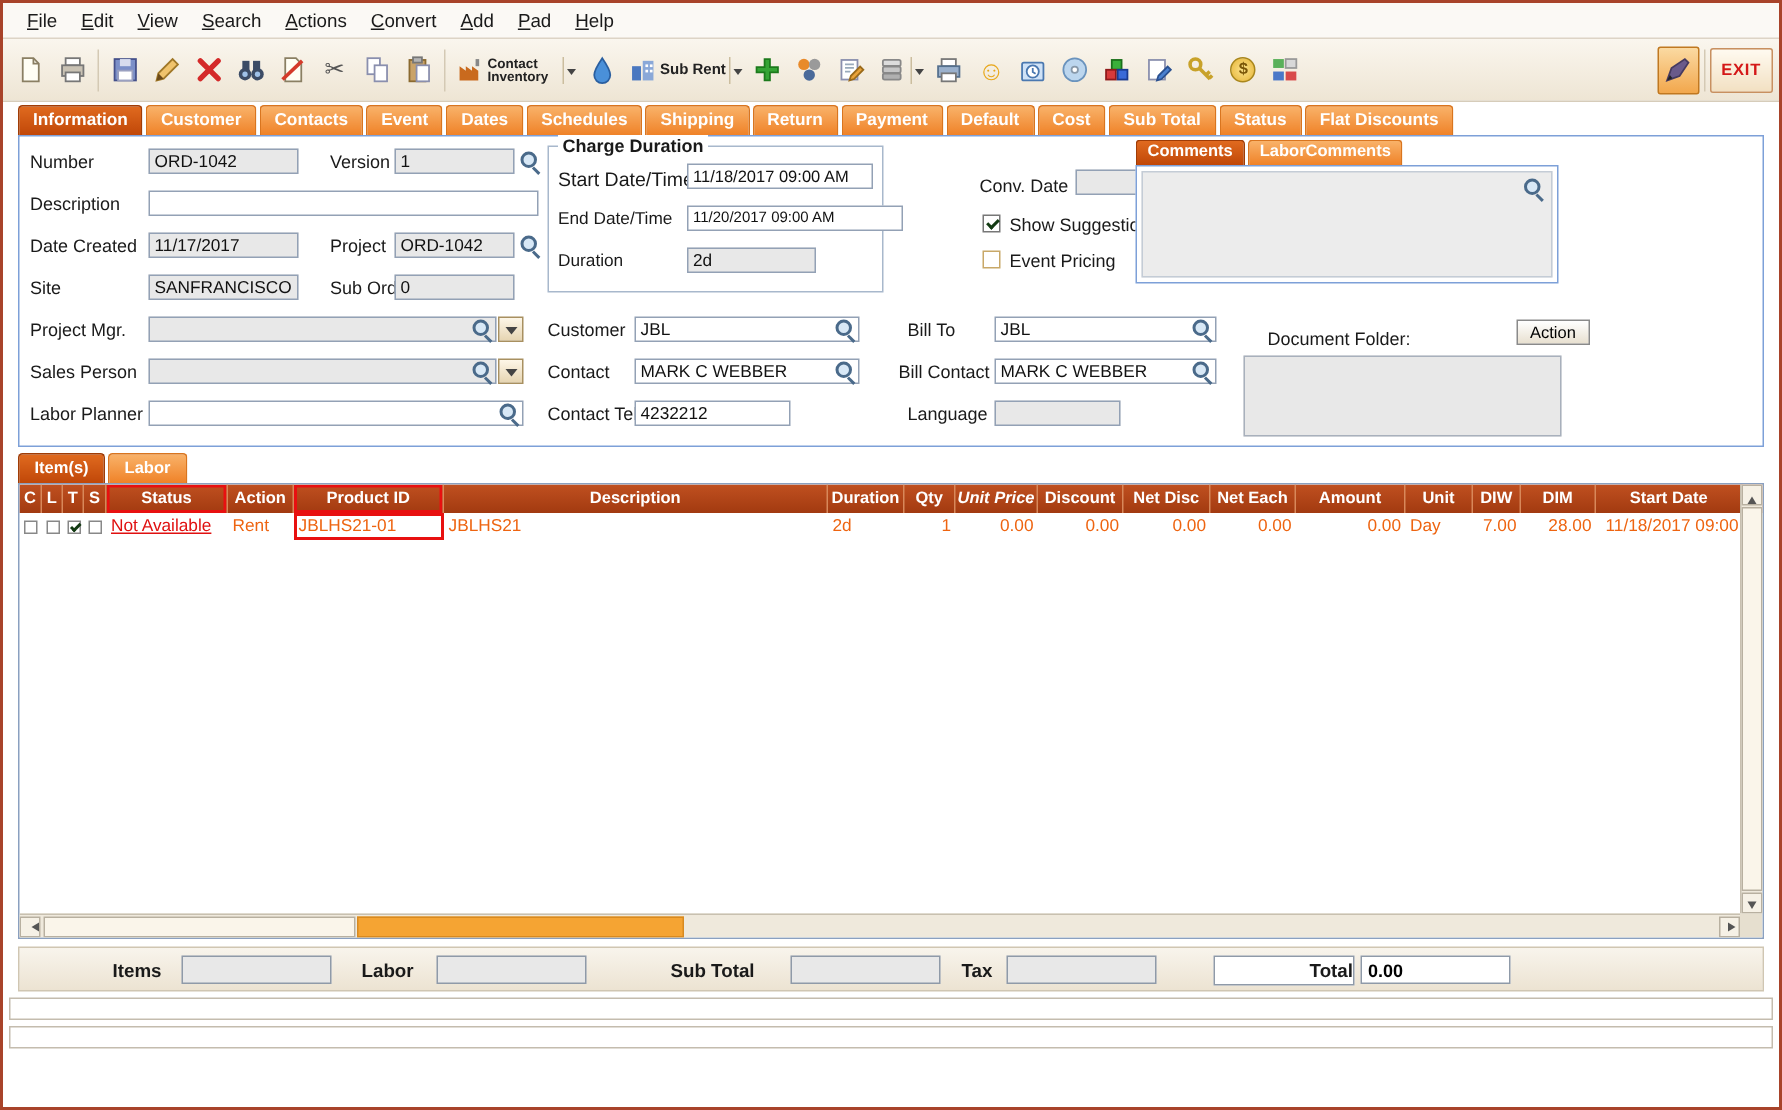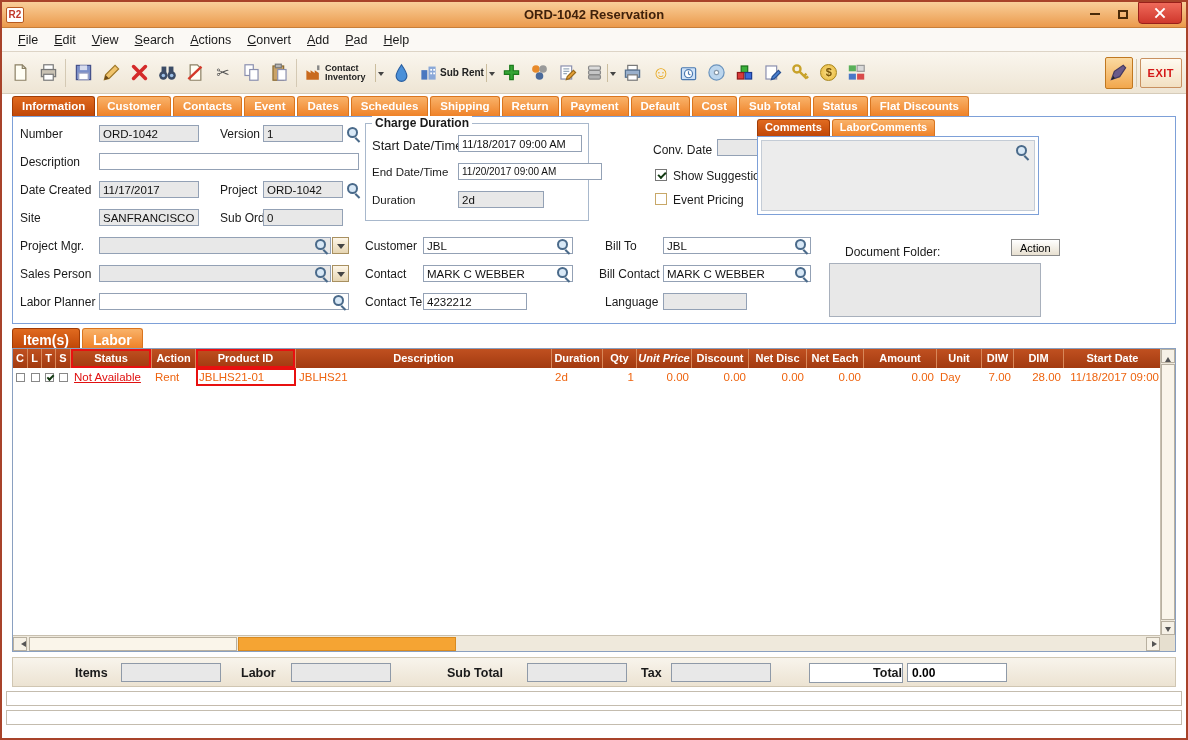--- a/index.html
+++ b/index.html
@@ -72,21 +72,21 @@
         background:linear-gradient(#f9b269,#ef8228);border:1px solid #d9751f;border-bottom:none;
         border-radius:3px 3px 0 0;cursor:pointer;white-space:nowrap;}
   .ctab.active{background:linear-gradient(#e06a1f,#c04708);border-color:#a03c06;}
   .cbody{position:absolute;border:1px solid #7da0d8;background:#fff;padding:3px;}
   .carea{width:100%;height:100%;background:#ececec;border:1px solid #c4ccd6;position:relative;}
   .btn{position:absolute;font-size:11px;background:linear-gradient(#ffffff,#e8e0d0);border:1px solid #8a8a8a;
        height:17px;padding:0 8px;cursor:pointer;font-family:"Liberation Sans",sans-serif;}
   .docbox{position:absolute;background:#e8e8e8;border:1px solid #a8b0bc;}
   
   .itabstrip{display:flex;gap:2px;padding:4px 10px 0;height:24px;}
-  .itab{padding:3px 10px;background:linear-gradient(#f9b269,#ef8228);color:#fff;font-size:14px;font-weight:bold;
+  .itab{padding:3px 10px;background:linear-gradient(#f9b269,#ef8228);color:#fff;font-size:11px;font-weight:bold;
         border:1px solid #d9751f;border-bottom:none;border-radius:3px 3px 0 0;cursor:pointer;}
   .itab.active{background:linear-gradient(#e06a1f,#c04708);border-color:#a03c06;}
   .grid{position:relative;margin:0 10px;height:304px;border:1px solid #8aa0c0;background:#fff;overflow:hidden;}
   .ghead{display:flex;height:19px;background:linear-gradient(#c05020,#a23a10);}
   .hcell{border-right:1px solid #d8885a;color:#fff;font-size:11px;font-weight:bold;text-align:center;
          line-height:18px;overflow:hidden;white-space:nowrap;cursor:pointer;flex:0 0 auto;}
   .hcell.hl{box-shadow:inset 0 0 0 2px #e81010;}
   .grow{display:flex;height:18px;}
   .cell{font-size:11.5px;color:#ee6410;line-height:18px;overflow:hidden;white-space:nowrap;
         padding:0 3px;flex:0 0 auto;cursor:default;}
@@ -121,33 +121,20 @@
            text-align:right;font-weight:bold;font-size:12.5px;line-height:18px;}
   .tot-val{background:#fff;}
   
   .strip{height:15px;margin:4px 4px 0;background:#fff;border:1px solid #c4bcae;}
 </style>
 </head>
 <body>
 
 <div class="window">
 
-  <div class="titlebar">
-    <span class="applogo">R2</span>
-    <span class="title">ORD-1042 Reservation</span>
-    <span class="wctrls">
-      <span class="wbtn">
-          <span class="min-glyph"></span>
-        </span>
-      <span class="wbtn">
-          <span class="max-glyph"></span>
-        </span>
-      <span class="closebtn"></span>
-    </span>
-  </div>
 
   <div class="menubar">
       <span class="mitem"><u>F</u>ile</span>
       <span class="mitem"><u>E</u>dit</span>
       <span class="mitem"><u>V</u>iew</span>
       <span class="mitem"><u>S</u>earch</span>
       <span class="mitem"><u>A</u>ctions</span>
       <span class="mitem"><u>C</u>onvert</span>
       <span class="mitem"><u>A</u>dd</span>
       <span class="mitem"><u>P</u>ad</span>

